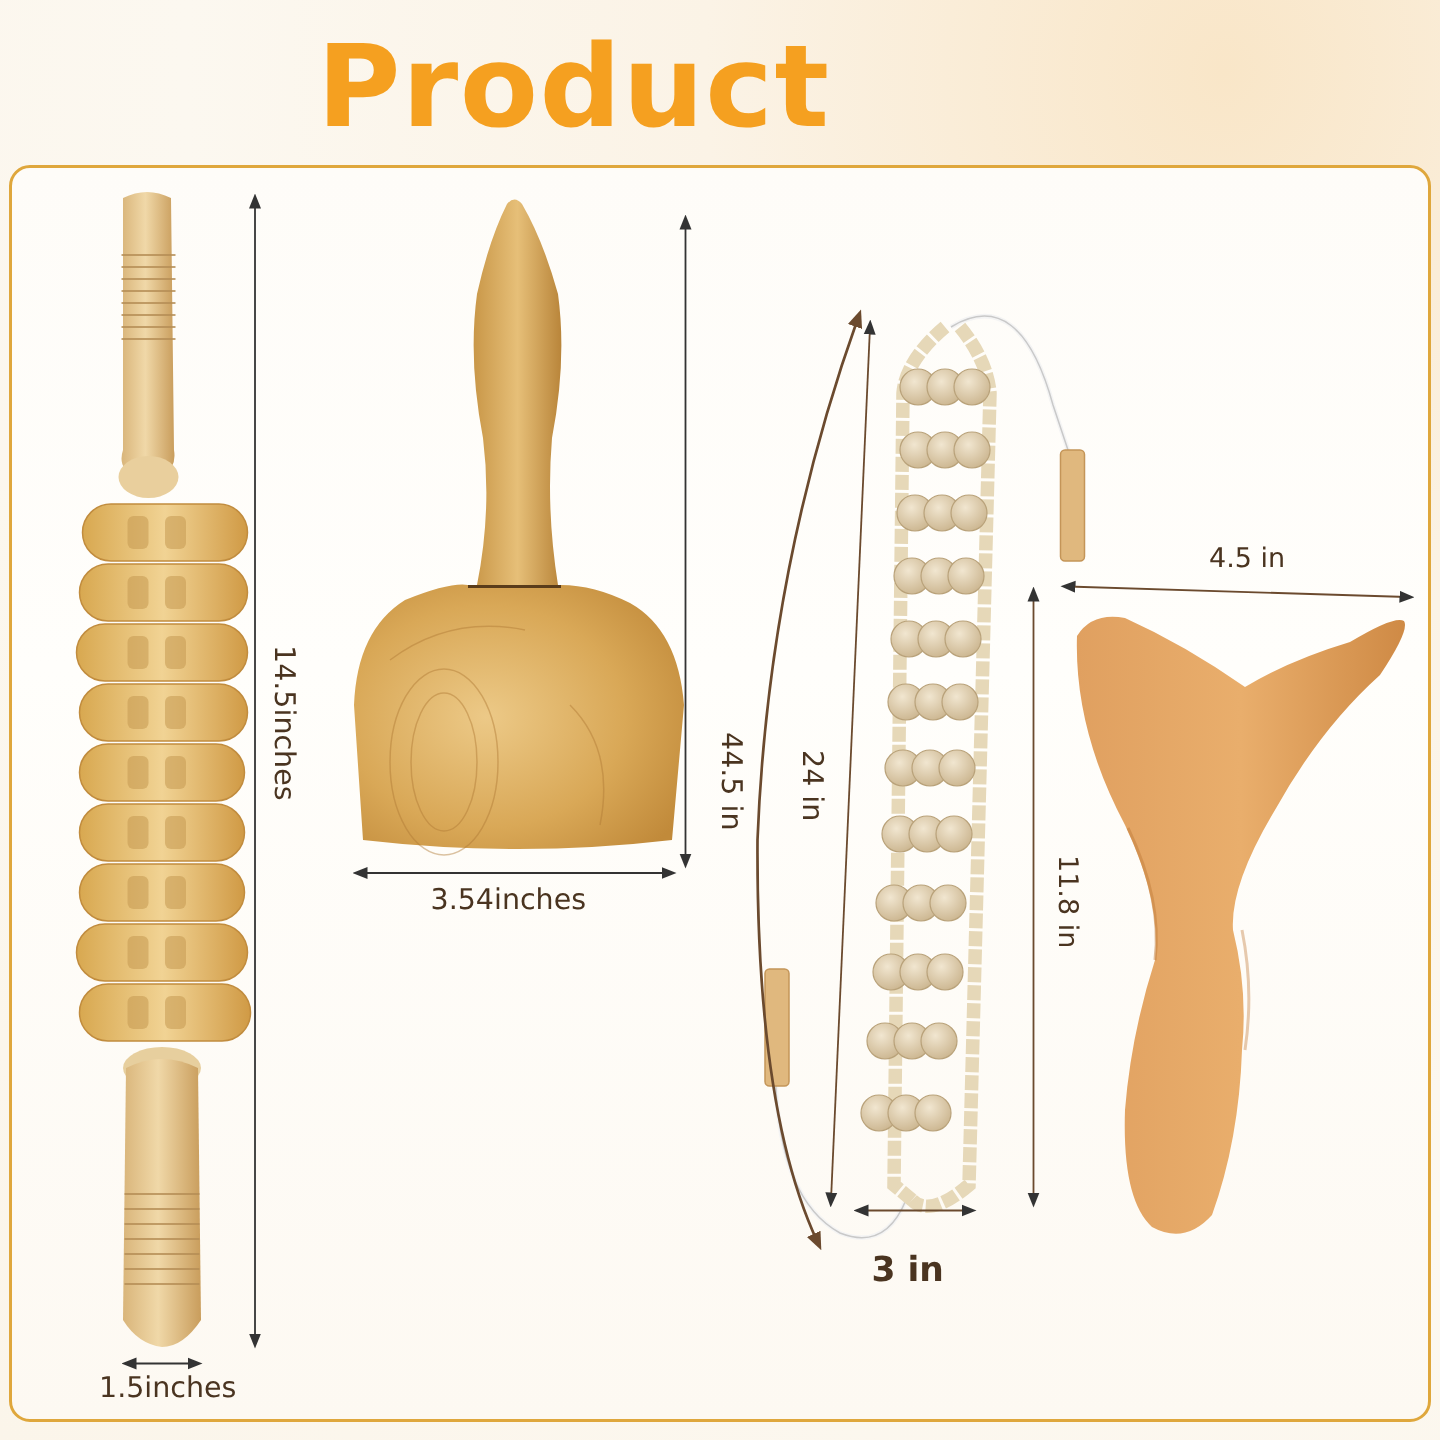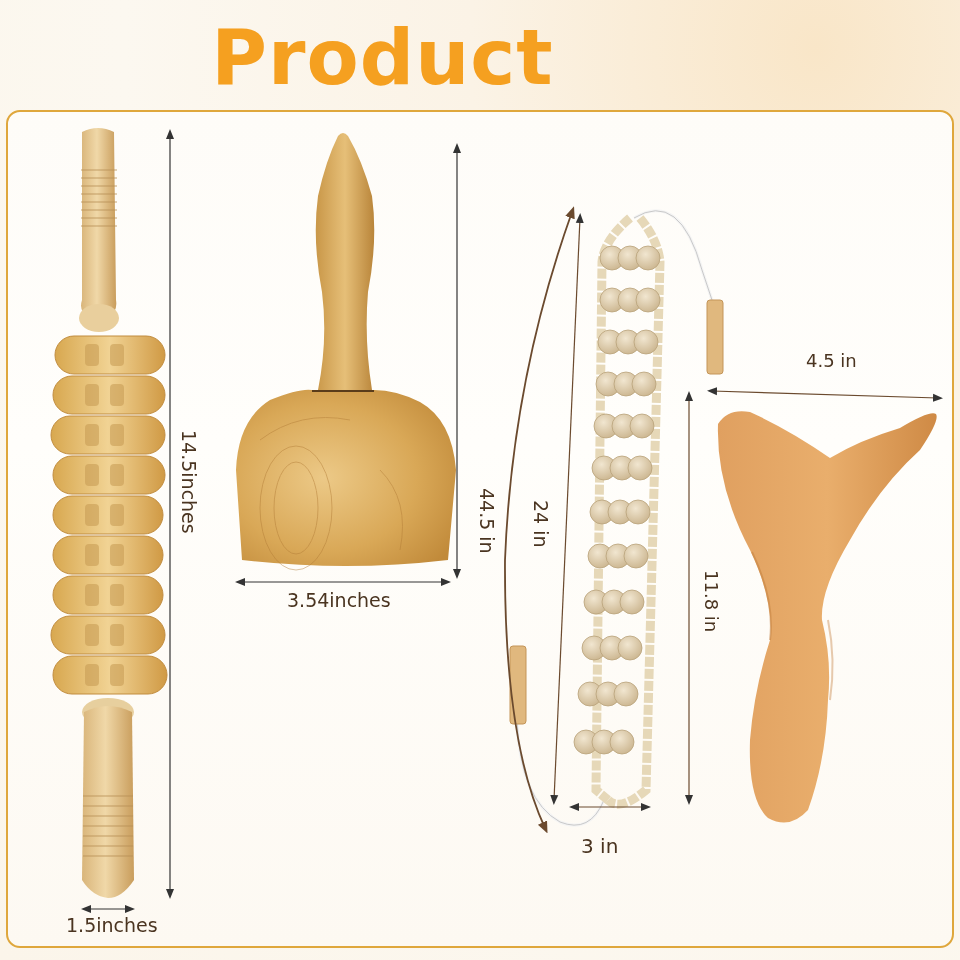--- a/index.html
+++ b/index.html
@@ -211,15 +211,15 @@
   </g>
   <line x1="712" y1="391" x2="938" y2="398" stroke="#6b4a2e" stroke-width="1.2" marker-start="url(#arr)" marker-end="url(#arr)"></line>
   <line x1="689" y1="396" x2="689" y2="800" stroke="#6b4a2e" stroke-width="1.2" marker-start="url(#arr)" marker-end="url(#arr)"></line>
 </svg>
 
 <div class="dim-text vert" style="left:200px; top:430px;">14.5inches</div>
 <div class="dim-text" style="left:66px; top:914px;">1.5inches</div>
 <div class="dim-text" style="left:287px; top:589px;">3.54inches</div>
 <div class="dim-text vert" style="left:498px; top:488px; color:#4a3420;">44.5 in</div>
 <div class="dim-text vert" style="left:552px; top:500px; color:#4a3420;">24 in</div>
-<div class="dim-text" style="left:581px; top:834px; font-size:20px; color:#4a3420;">3 in</div>
-<div class="dim-text" style="left:806px; top:350px; font-size:18px; color:#4a3420;">4.5 in</div>
+<div class="dim-text" style="left:581px; top:834px; font-size:23px; color:#4a3420;font-weight:bold;">3 in</div>
+<div class="dim-text" style="left:806px; top:362px; font-size:18px; color:#4a3420;">4.5 in</div>
 <div class="dim-text vert" style="left:722px; top:570px; font-size:18px; color:#4a3420;">11.8 in</div>
 
 </body></html>

